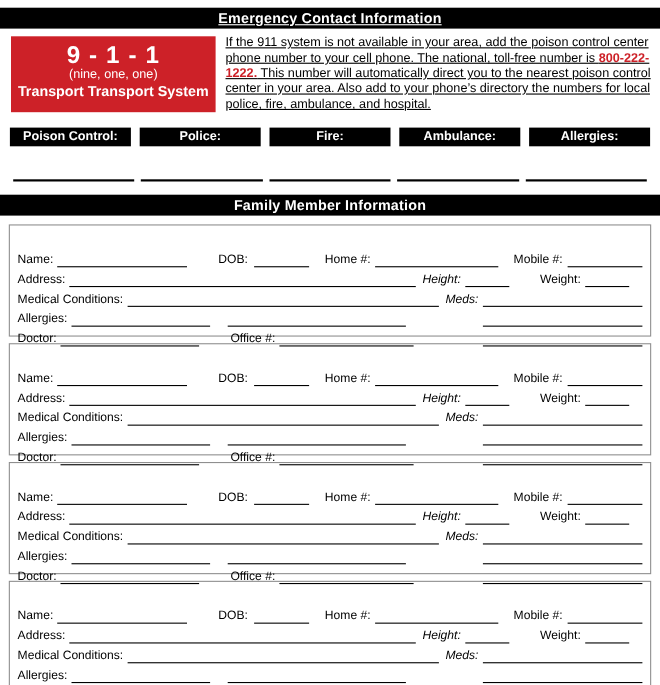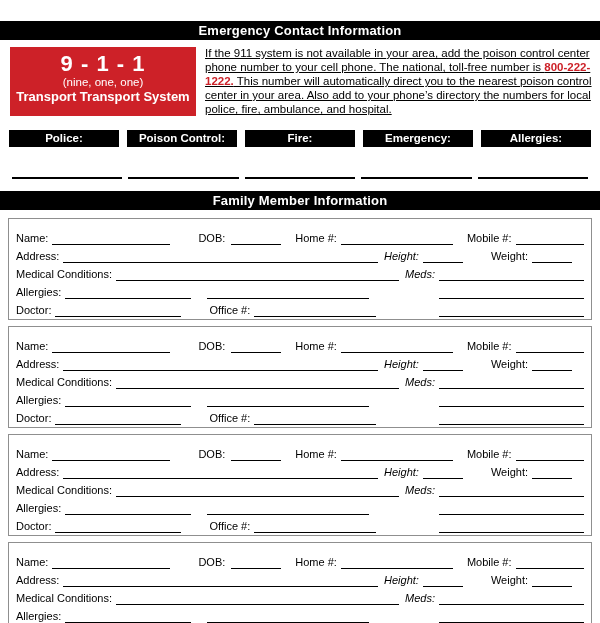--- a/index.html
+++ b/index.html
@@ -5,21 +5,21 @@
   html,body { margin:0; padding:0; background:#fff; }
   .page {
     position:relative; width:600px; height:623px; overflow:hidden;
     background:#fff; font-family:"Liberation Sans", sans-serif; color:#000;
   }
   
   .bar {
     background:#000; color:#fff; font-weight:bold; font-size:13px;
     text-align:center; height:19px; line-height:19px; letter-spacing:0.2px;
   }
-  .bar.top { margin-top:21px; }
+  .bar.top { margin-top:7px;text-decoration:underline; }
   .bar.family { margin-top:12px; }
   
   .top-row { display:flex; align-items:flex-end; margin:7px 5px 0 10px; }
   .panel-911 {
     width:186px; height:64px; flex:0 0 186px; background:#CD2128; color:#fff;
     text-align:center; padding-top:5px; box-sizing:content-box; margin-right:9px;
   }
   .p911-number { font-size:22px; font-weight:bold; letter-spacing:1px; line-height:24px; }
   .p911-caption { font-size:11.5px; font-weight:normal; line-height:13px; }
   .p911-subtitle { font-size:13px; font-weight:bold; line-height:15px; }
@@ -30,21 +30,21 @@
   .contact-labels .clabel {
     flex:1; background:#000; color:#fff; font-weight:bold; font-size:11.5px;
     text-align:center; height:17px; line-height:17px;
   }
   .contact-lines { display:flex; margin:28px 9px 0 9px; }
   .contact-lines .cline { flex:1; margin:0 3px; border-bottom:2px solid #000; height:2px; }
   
   .fm-list { margin-top:8px; }
   .fm-box {
     margin:0 8px 6px 8px; height:102px; box-sizing:border-box;
-    border:1px solid #8f8f8f; padding:8px 7px 0 7px;
+    border:1px solid #8f8f8f; padding:20px 7px 0 7px;
   }
   .fm-row { display:flex; align-items:flex-end; height:18px; font-size:11px; }
   .lbl { white-space:nowrap; padding-right:4px; line-height:13px; }
   .ln { border-bottom:1px solid #000; height:13px; box-sizing:border-box; }
   .flex1 { flex:1; }
   .spacer { flex:1; }
   .ln-name { width:118px; }
   .ln-dob { width:50px; margin-left:2px; }
   .ln-home { width:112px; }
   .ln-mobile { flex:1; }
@@ -68,24 +68,24 @@
   <div class="top-row">
     <div class="panel-911" style="background-color: rgb(205, 33, 40); color: rgb(255, 255, 255);">
       <div class="p911-number">9 - 1 - 1</div>
       <div class="p911-caption">(nine, one, one)</div>
       <div class="p911-subtitle">Transport Transport System</div>
     </div>
     <p class="intro"><span>If the 911 system is not available in your area, add the poison control center phone number to your cell phone. The national, toll-free number is </span><span class="phone" style="color: rgb(205, 33, 40);">800-222-1222.</span><span> This number will automatically direct you to the nearest poison control center in your area. Also add to your phone’s directory the numbers for local police, fire, ambulance, and hospital.</span></p>
   </div>
 
   <div class="contact-labels">
+    <div class="clabel">Poison Control:</div>
     <div class="clabel">Police:</div>
-    <div class="clabel">Poison Control:</div>
     <div class="clabel">Fire:</div>
-    <div class="clabel">Emergency:</div>
+    <div class="clabel">Ambulance:</div>
     <div class="clabel">Allergies:</div>
   </div>
 
   <div class="contact-lines">
     <div class="cline"></div>
     <div class="cline"></div>
     <div class="cline"></div>
     <div class="cline"></div>
     <div class="cline"></div>
   </div>

